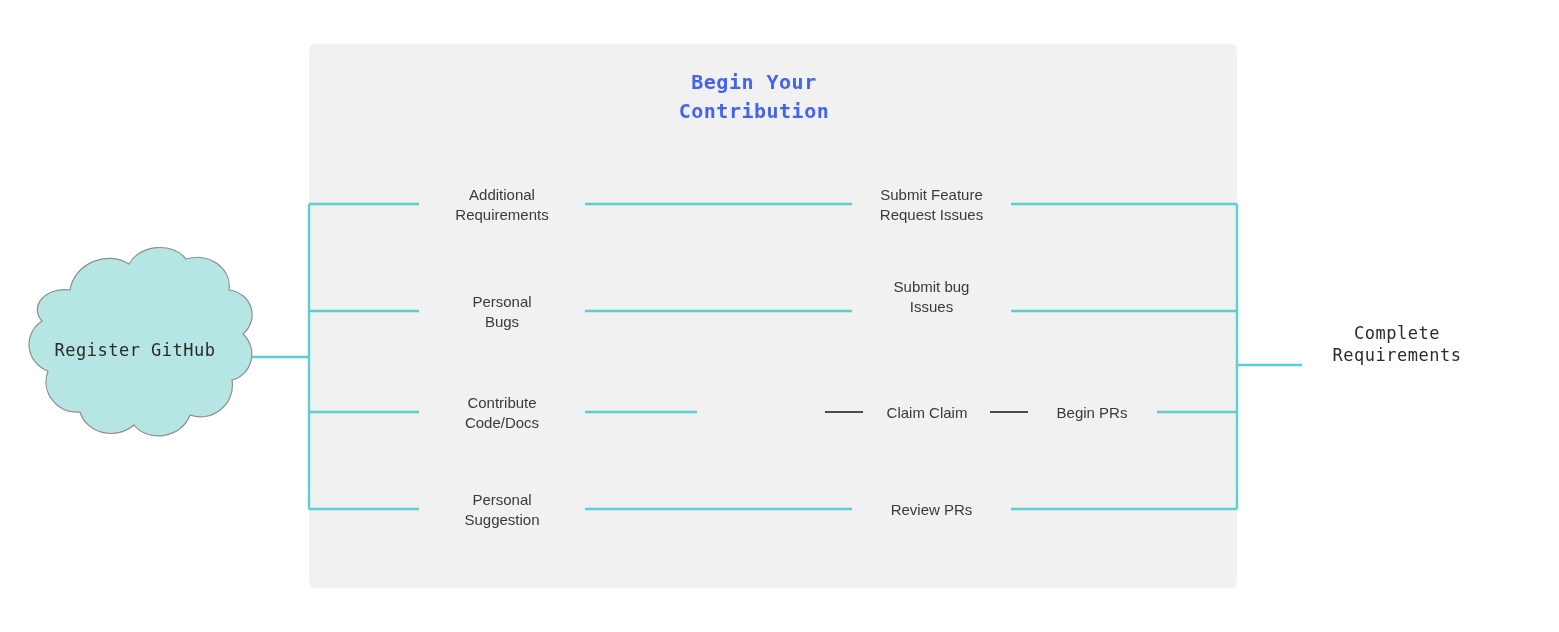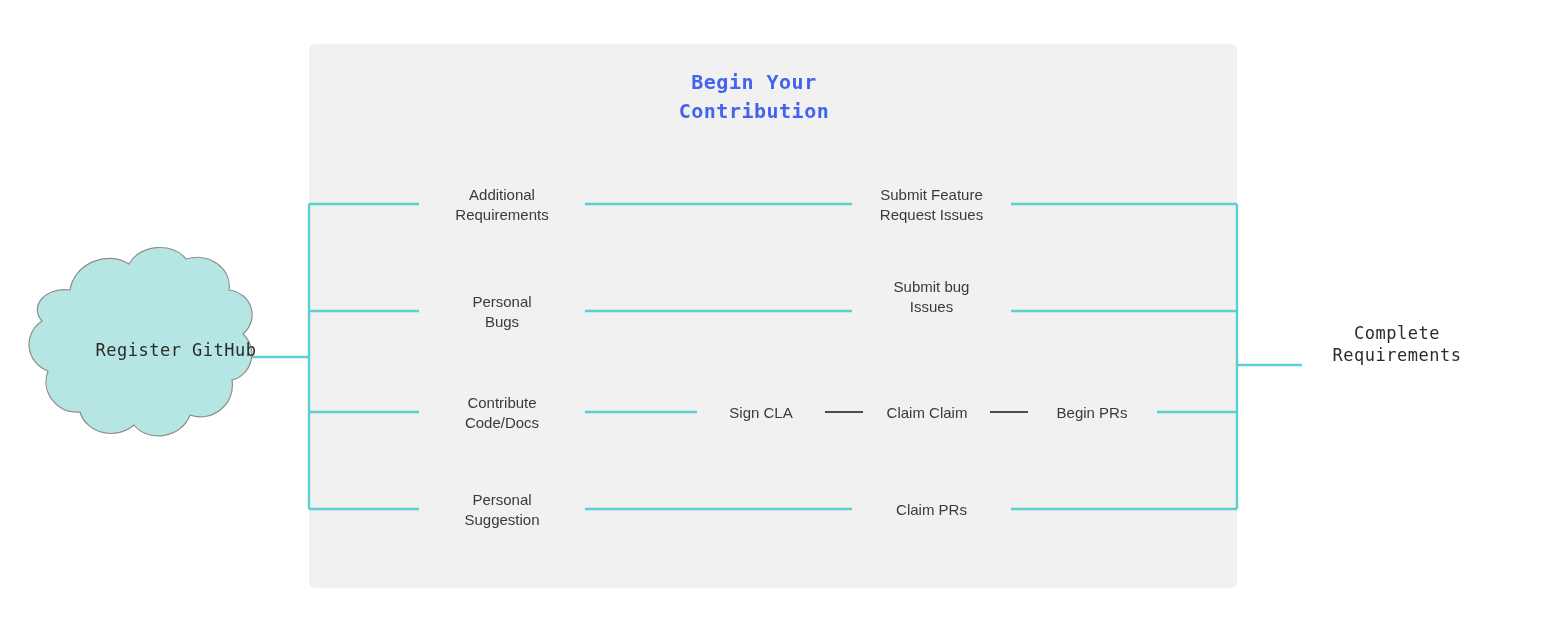--- a/index.html
+++ b/index.html
@@ -109,21 +109,21 @@
                C 210 252, 232 269, 229 290
                C 252 293, 260 319, 243 334
                C 259 349, 252 375, 232 380
                C 236 404, 212 423, 190 415
                C 182 438, 148 443, 134 425
                C 116 441, 86 433, 80 412
                C 57 414, 40 392, 48 371
                C 26 363, 22 334, 42 321
                C 29 306, 45 287, 70 290 Z"></path>
     </g>
-    </svg><div class="node-label lbl-mono" style="left:30px; top:337px; width:210px; height:28px;margin-left:41px;">Register GitHub</div>
+    </svg><div class="node-label lbl-mono" style="left:30px; top:337px; width:210px; height:28px;">Register GitHub</div>
 
     
     <g>
       <rect x="1313" y="269" width="192" height="176" rx="6" ry="6" fill="#86d067" stroke="#6f9c55" stroke-width="1.4">
       <rect x="1301" y="280" width="192" height="176" rx="6" ry="6" fill="#86d067" stroke="#6f9c55" stroke-width="1.4">
     </rect></rect></g>
     <div class="node-label lbl-mono" style="left:1301px; top:337px; width:192px; height:60px; margin-top:-22px;">Complete
 Requirements</div>
 
     
@@ -174,19 +174,18 @@
 Bugs</div>
   <div class="node-label lbl-sans" style="left:419px; top:384px; width:166px; height:57px;">Contribute
 Code/Docs</div>
   <div class="node-label lbl-sans" style="left:419px; top:481px; width:166px; height:57px;">Personal
 Suggestion</div>
 
   <div class="node-label lbl-sans" style="left:852px; top:176px; width:159px; height:57px;">Submit Feature
 Request Issues</div>
   <div class="node-label lbl-sans" style="left:852px; top:268px; width:159px; height:57px;">Submit bug
 Issues</div>
-  <div class="node-label lbl-sans" style="left:852px; top:481px; width:159px; height:57px;">Claim PRs</div>
+  <div class="node-label lbl-sans" style="left:852px; top:481px; width:159px; height:57px;">Review PRs</div>
 
-  <div class="node-label lbl-sans" style="left:697px; top:386px; width:128px; height:53px;">Sign CLA</div>
   <div class="node-label lbl-sans" style="left:863px; top:386px; width:128px; height:53px;">Claim Claim</div>
   <div class="node-label lbl-sans" style="left:1028px; top:386px; width:128px; height:53px;">Begin PRs</div>
 
 </div>
 
 </body></html>

